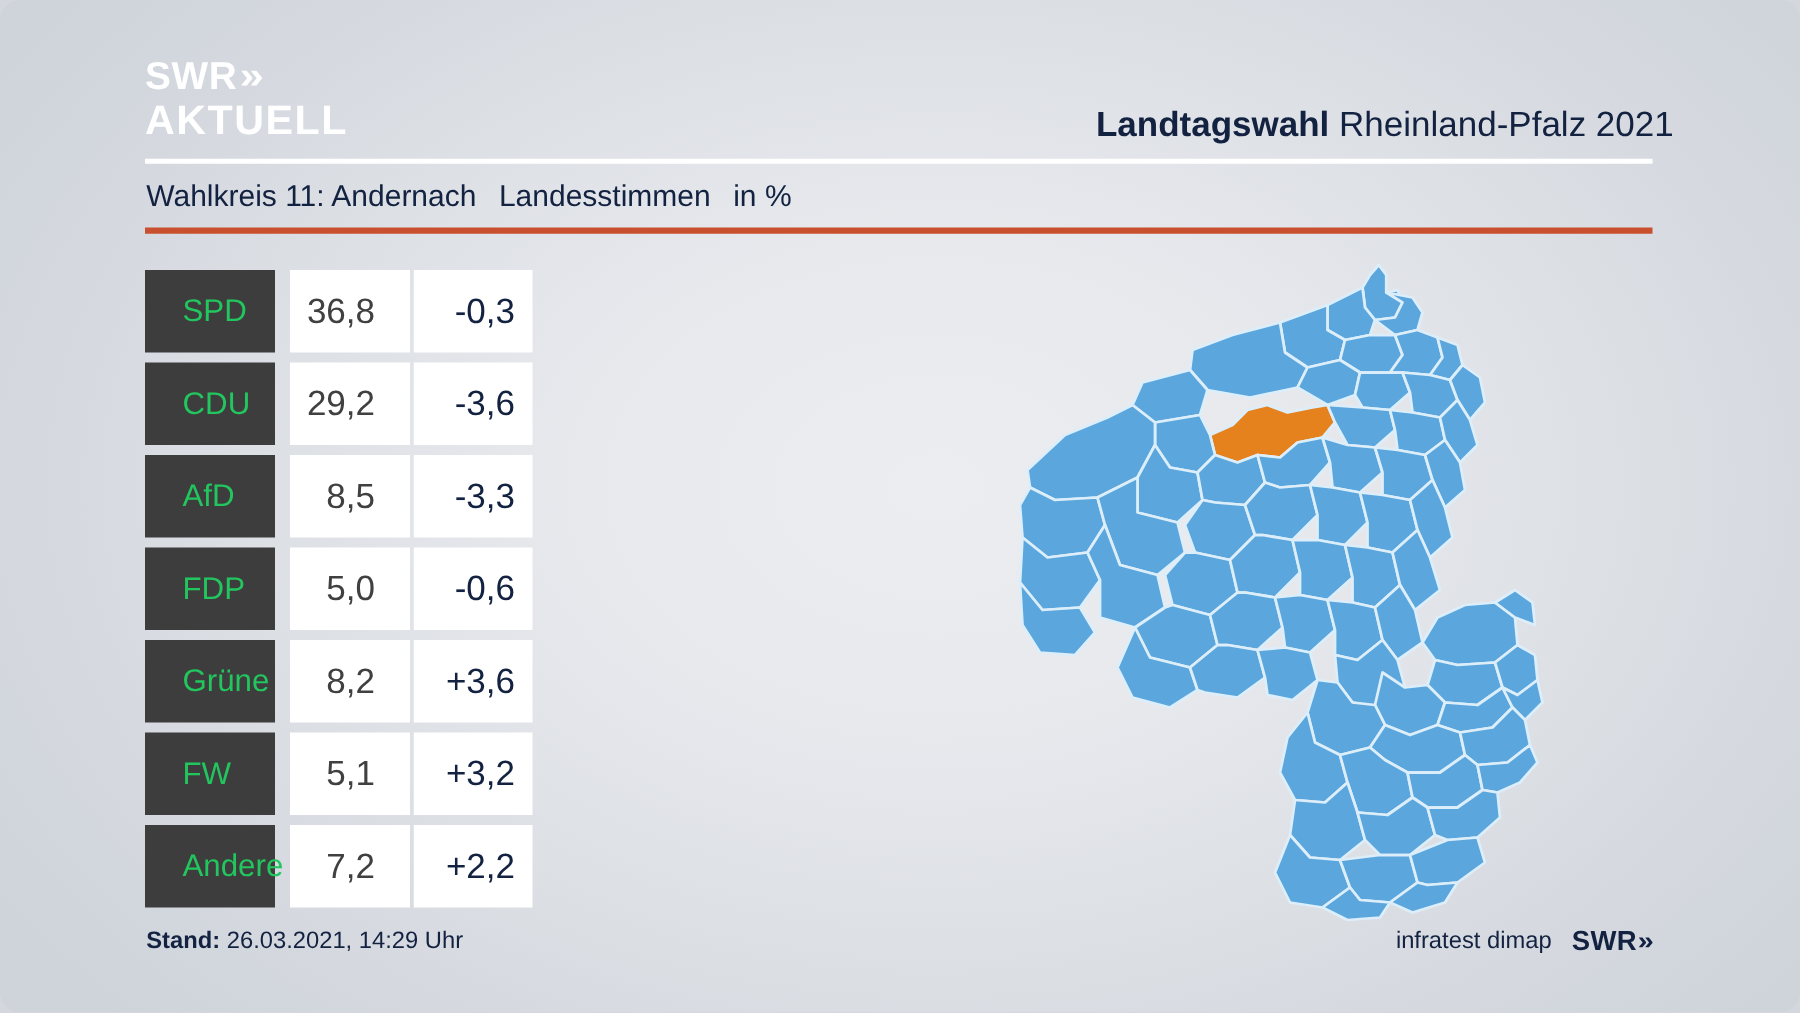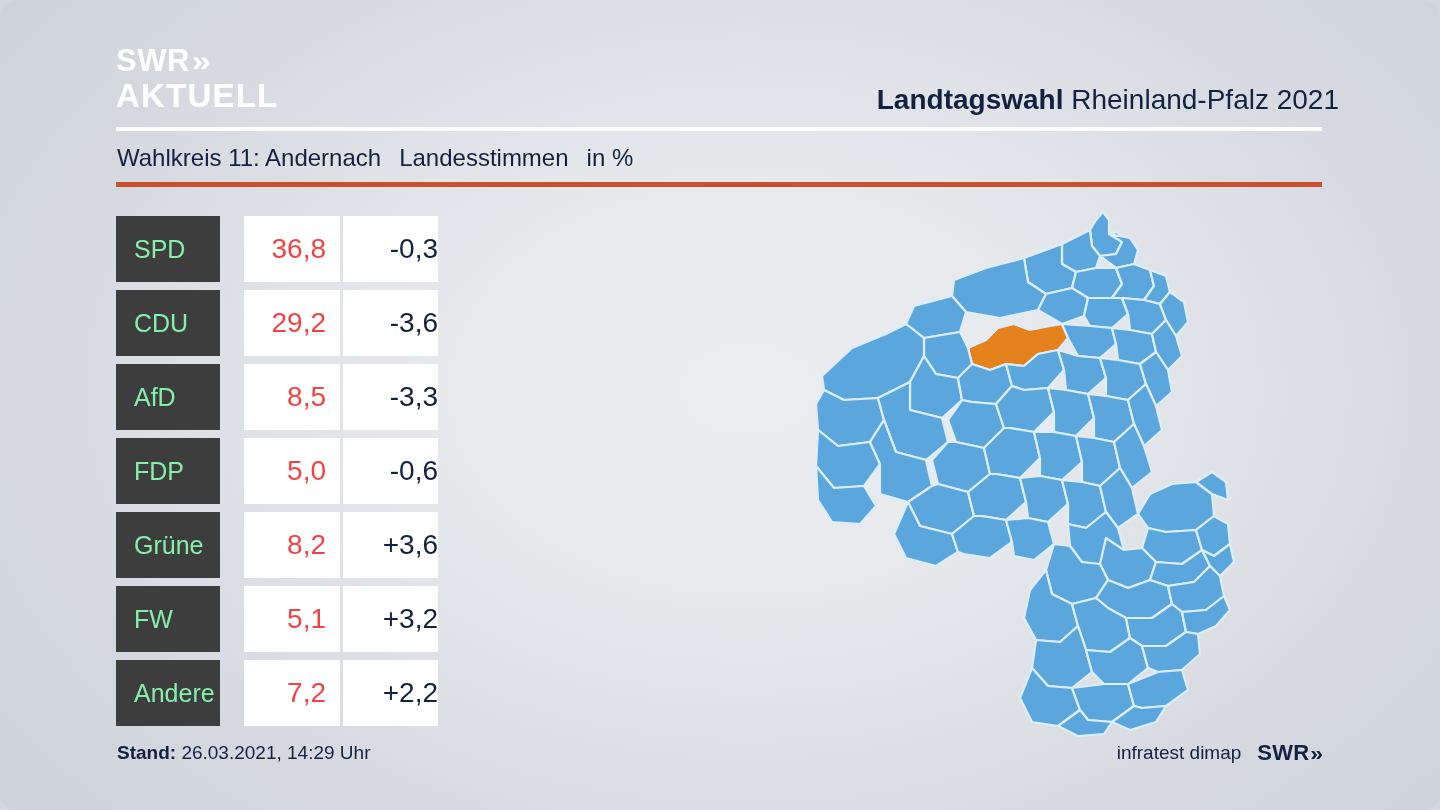--- a/index.html
+++ b/index.html
@@ -102,47 +102,48 @@
   }
   .row {
     display: flex;
     align-items: stretch;
     height: 66px;
     margin-bottom: 8px;
   }
   .cell-party {
     width: 104px;
     background: #3d3d3d;
-    color: #86efac;
-    display: flex;
-    align-items: center;
-    padding-left: 18px;
+    color: #22c55e;
+    display: flex;
+    align-items: center;
+    padding-left: 30px;
     box-sizing: border-box;
     font-size: 25px;
   }
   .cell-val {
     width: 96px;
-    margin-left: 24px;
+    margin-left: 12px;
     background: #ffffff;
-    color: #ef4444;
+    color: #404040;
     display: flex;
     align-items: center;
     justify-content: flex-end;
-    padding-right: 14px;
+    padding-right: 28px;
     box-sizing: border-box;
     font-size: 28px;
   }
   .cell-diff {
     width: 95px;
     margin-left: 3px;
     background: #ffffff;
     color: #122240;
     display: flex;
     align-items: center;
     justify-content: flex-end;
+    padding-right: 14px;
     box-sizing: border-box;
     font-size: 28px;
   }
 
   .stand {
     position: absolute;
     left: 117px;
     top: 742px;
     font-size: 19px;
     color: #122240;

